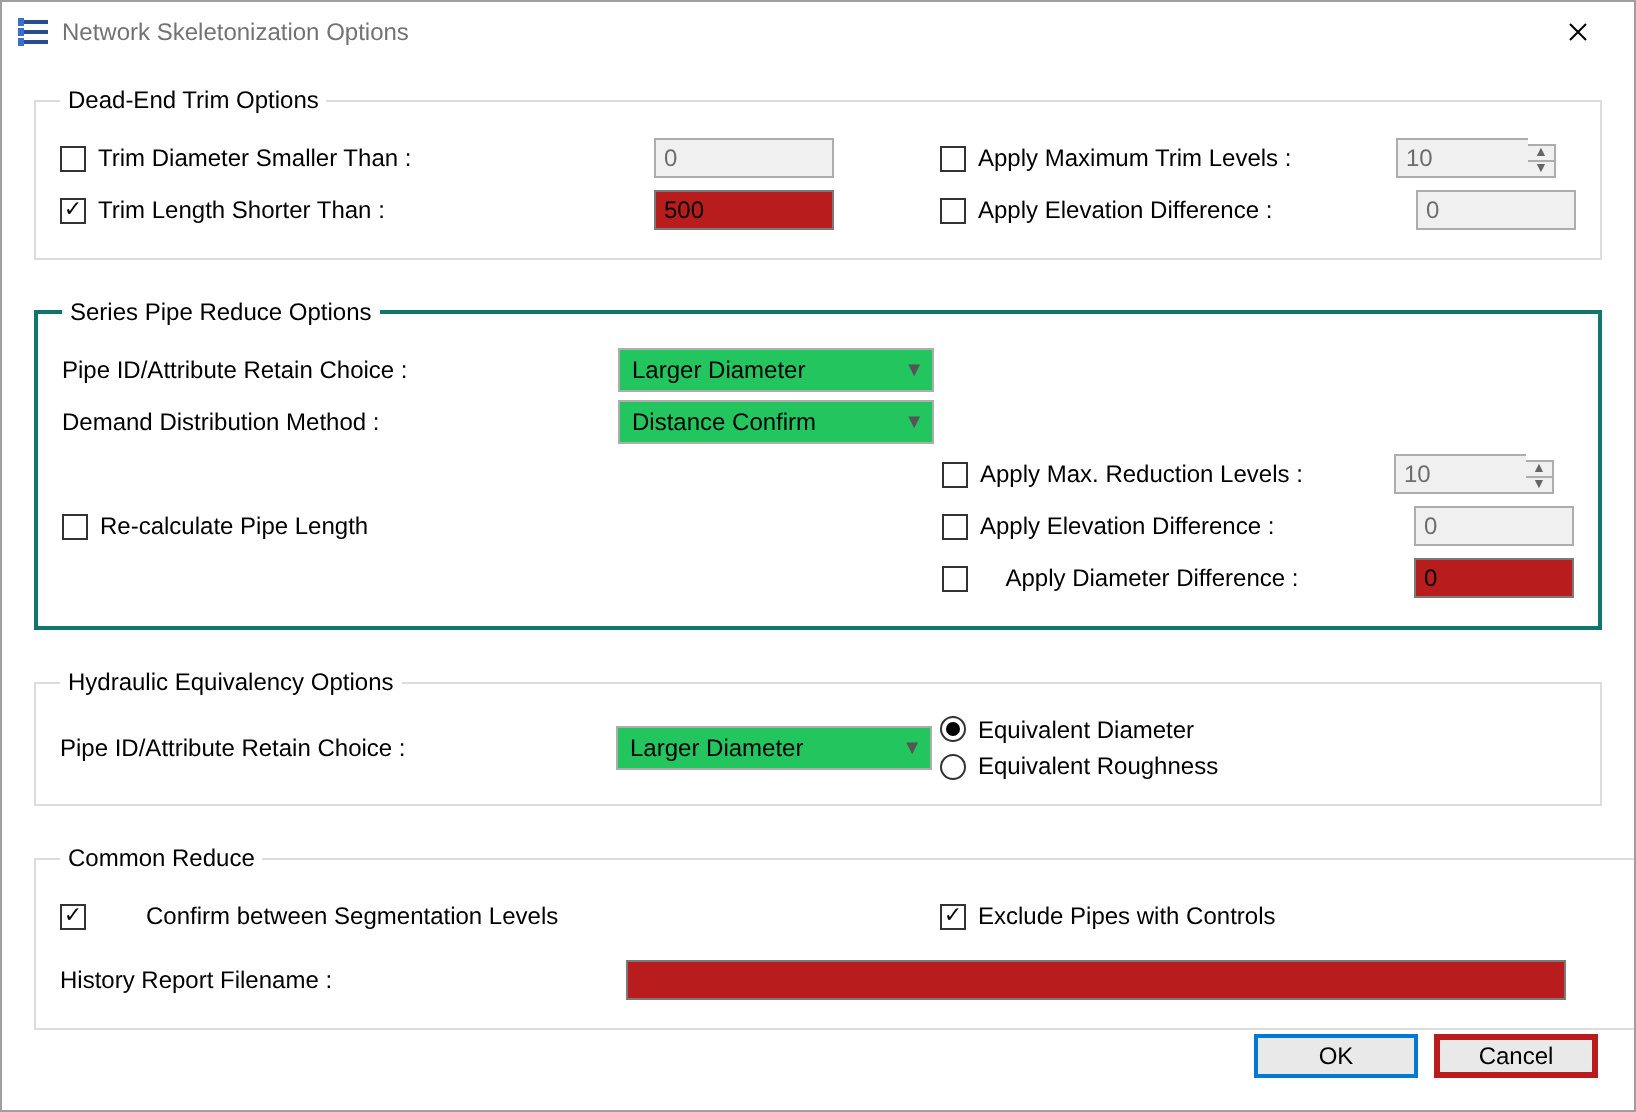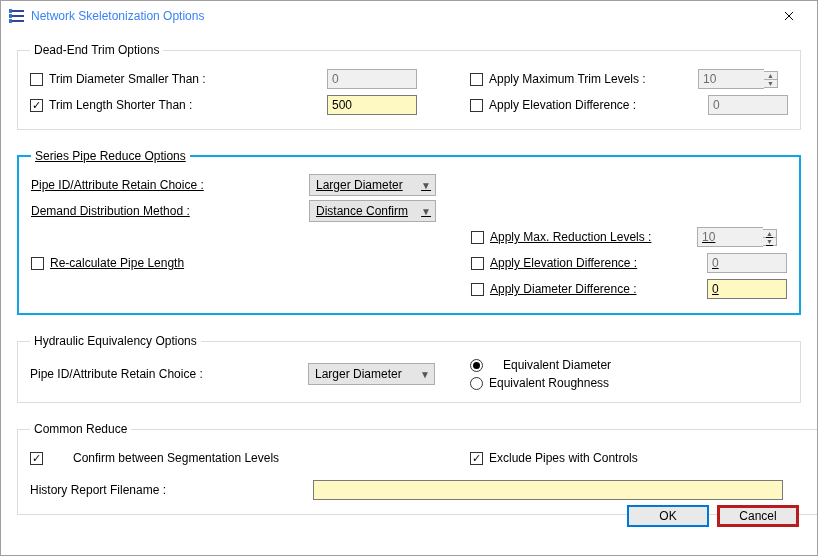--- a/index.html
+++ b/index.html
@@ -18,36 +18,36 @@
       align-items: center;
       height: 30px;
       padding: 0 8px;
       background: #fff;
     }
     .titlebar .icon {
       width: 16px; height: 16px;
       margin-right: 6px;
       display: flex; align-items: center; justify-content: center;
     }
-    .titlebar .title { flex: 1; color: #3b82f6; }
+    .titlebar .title { flex: 1; color: #737373; }
     .titlebar .close {
       width: 40px; height: 30px;
       display: flex; align-items: center; justify-content: center;
       font-size: 14px;
     }
     .content {
       padding: 12px 16px 0 16px;
     }
     fieldset {
       border: 1px solid #dcdcdc;
       margin-bottom: 19px;
       padding: 8px 12px 12px 12px;
       position: relative;
     }
-    fieldset.highlight { border: 2px solid #0ea5e9; text-decoration: underline; }
+    fieldset.highlight { border: 2px solid #0f766e; }
     legend {
       padding: 0 4px;
       color: #000;
       font-size: 12px;
     }
     .row {
       display: flex;
       align-items: center;
       min-height: 24px;
       margin-top: 2px;
@@ -89,54 +89,54 @@
     .radiob.checked::after {
       content: ""; width: 7px; height: 7px;
       background: #000; border-radius: 50%;
     }
     label { color: #000; }
     .plain-label { width: 180px; }
     .textinput, .textinput-ro {
       height: 20px;
       border: 1px solid #7a7a7a;
       padding: 0 4px;
-      background: #fef9c3;
+      background: #b91c1c;
       font-family: inherit; font-size: 12px;
     }
     .textinput-ro {
       background: #f0f0f0;
       color: #6d6d6d;
       border-color: #adadad;
     }
     .w-90 { width: 90px; }
     .w-470 { width: 470px; }
     .spinner-wrap {
-      display: flex; align-items: center;
+      display: flex; align-items: flex-end;
     }
     .spin-btns {
       display: flex; flex-direction: column;
       border: 1px solid #adadad; border-left: none;
       width: 14px;
     }
     .spin-btns .sb { flex:1; display:flex; align-items:center; justify-content:center; background:#f0f0f0; font-size:7px; color:#666; }
     .spin-btns .sb:first-child { border-bottom:1px solid #adadad; }
     .combo {
       display: flex; align-items: center;
-      background: #e5e5e5;
+      background: #22c55e;
       border: 1px solid #adadad;
       height: 22px;
-      width: 127px;
+      width: 158px;
       padding: 0 4px 0 6px;
     }
     .combo span:first-child { flex: 1; }
     .combo .chev { font-size: 10px; color:#555; }
     .bottom-buttons {
       position: absolute;
       right: 18px;
-      bottom: 28px;
+      bottom: 16px;
       display: flex;
       gap: 8px;
     }
     .btn {
       height: 22px;
       min-width: 82px;
       background: #e9e9e9;
       border: 3px solid #b91c1c;
       display: flex; align-items: center; justify-content: center;
       font-family: inherit; font-size: 12px;
@@ -251,38 +251,38 @@
       <div class="col-right">
         <span class="chk"></span>
         <label style="width:172px;">Apply Elevation Difference :</label>
         <input class="textinput-ro input-right-slot gap-push" style="width: 80px;" readonly="" value="0">
       </div>
     </div>
     <div class="row">
       <div class="col-left"></div>
       <div class="col-right">
         <span class="chk"></span>
-        <label style="width:172px;">Apply Diameter Difference :</label>
+        <label style="width:172px;text-align:center;">Apply Diameter Difference :</label>
         <input class="textinput input-right-slot gap-push" style="width: 80px;" value="0">
       </div>
     </div>
   </fieldset>
 
   <fieldset>
     <legend>Hydraulic Equivalency Options</legend>
     <div class="row">
       <div class="col-left">
         <label class="plain-label" style="width:272px;">Pipe ID/Attribute Retain Choice :</label>
         <div class="combo">
           <span>Larger Diameter</span>
           <span class="chev">▼</span>
         </div>
       </div>
       <div class="col-right" style="flex-direction:column; align-items:flex-start; gap:4px;">
-        <div style="display:flex;align-items:flex-end;gap:20px;">
+        <div style="display:flex;align-items:flex-start;gap:6px;">
           <span class="radiob checked"></span>
           <label>Equivalent Diameter</label>
         </div>
         <div style="display:flex;align-items:center;gap:6px;">
           <span class="radiob"></span>
           <label>Equivalent Roughness</label>
         </div>
       </div>
     </div>
   </fieldset>

